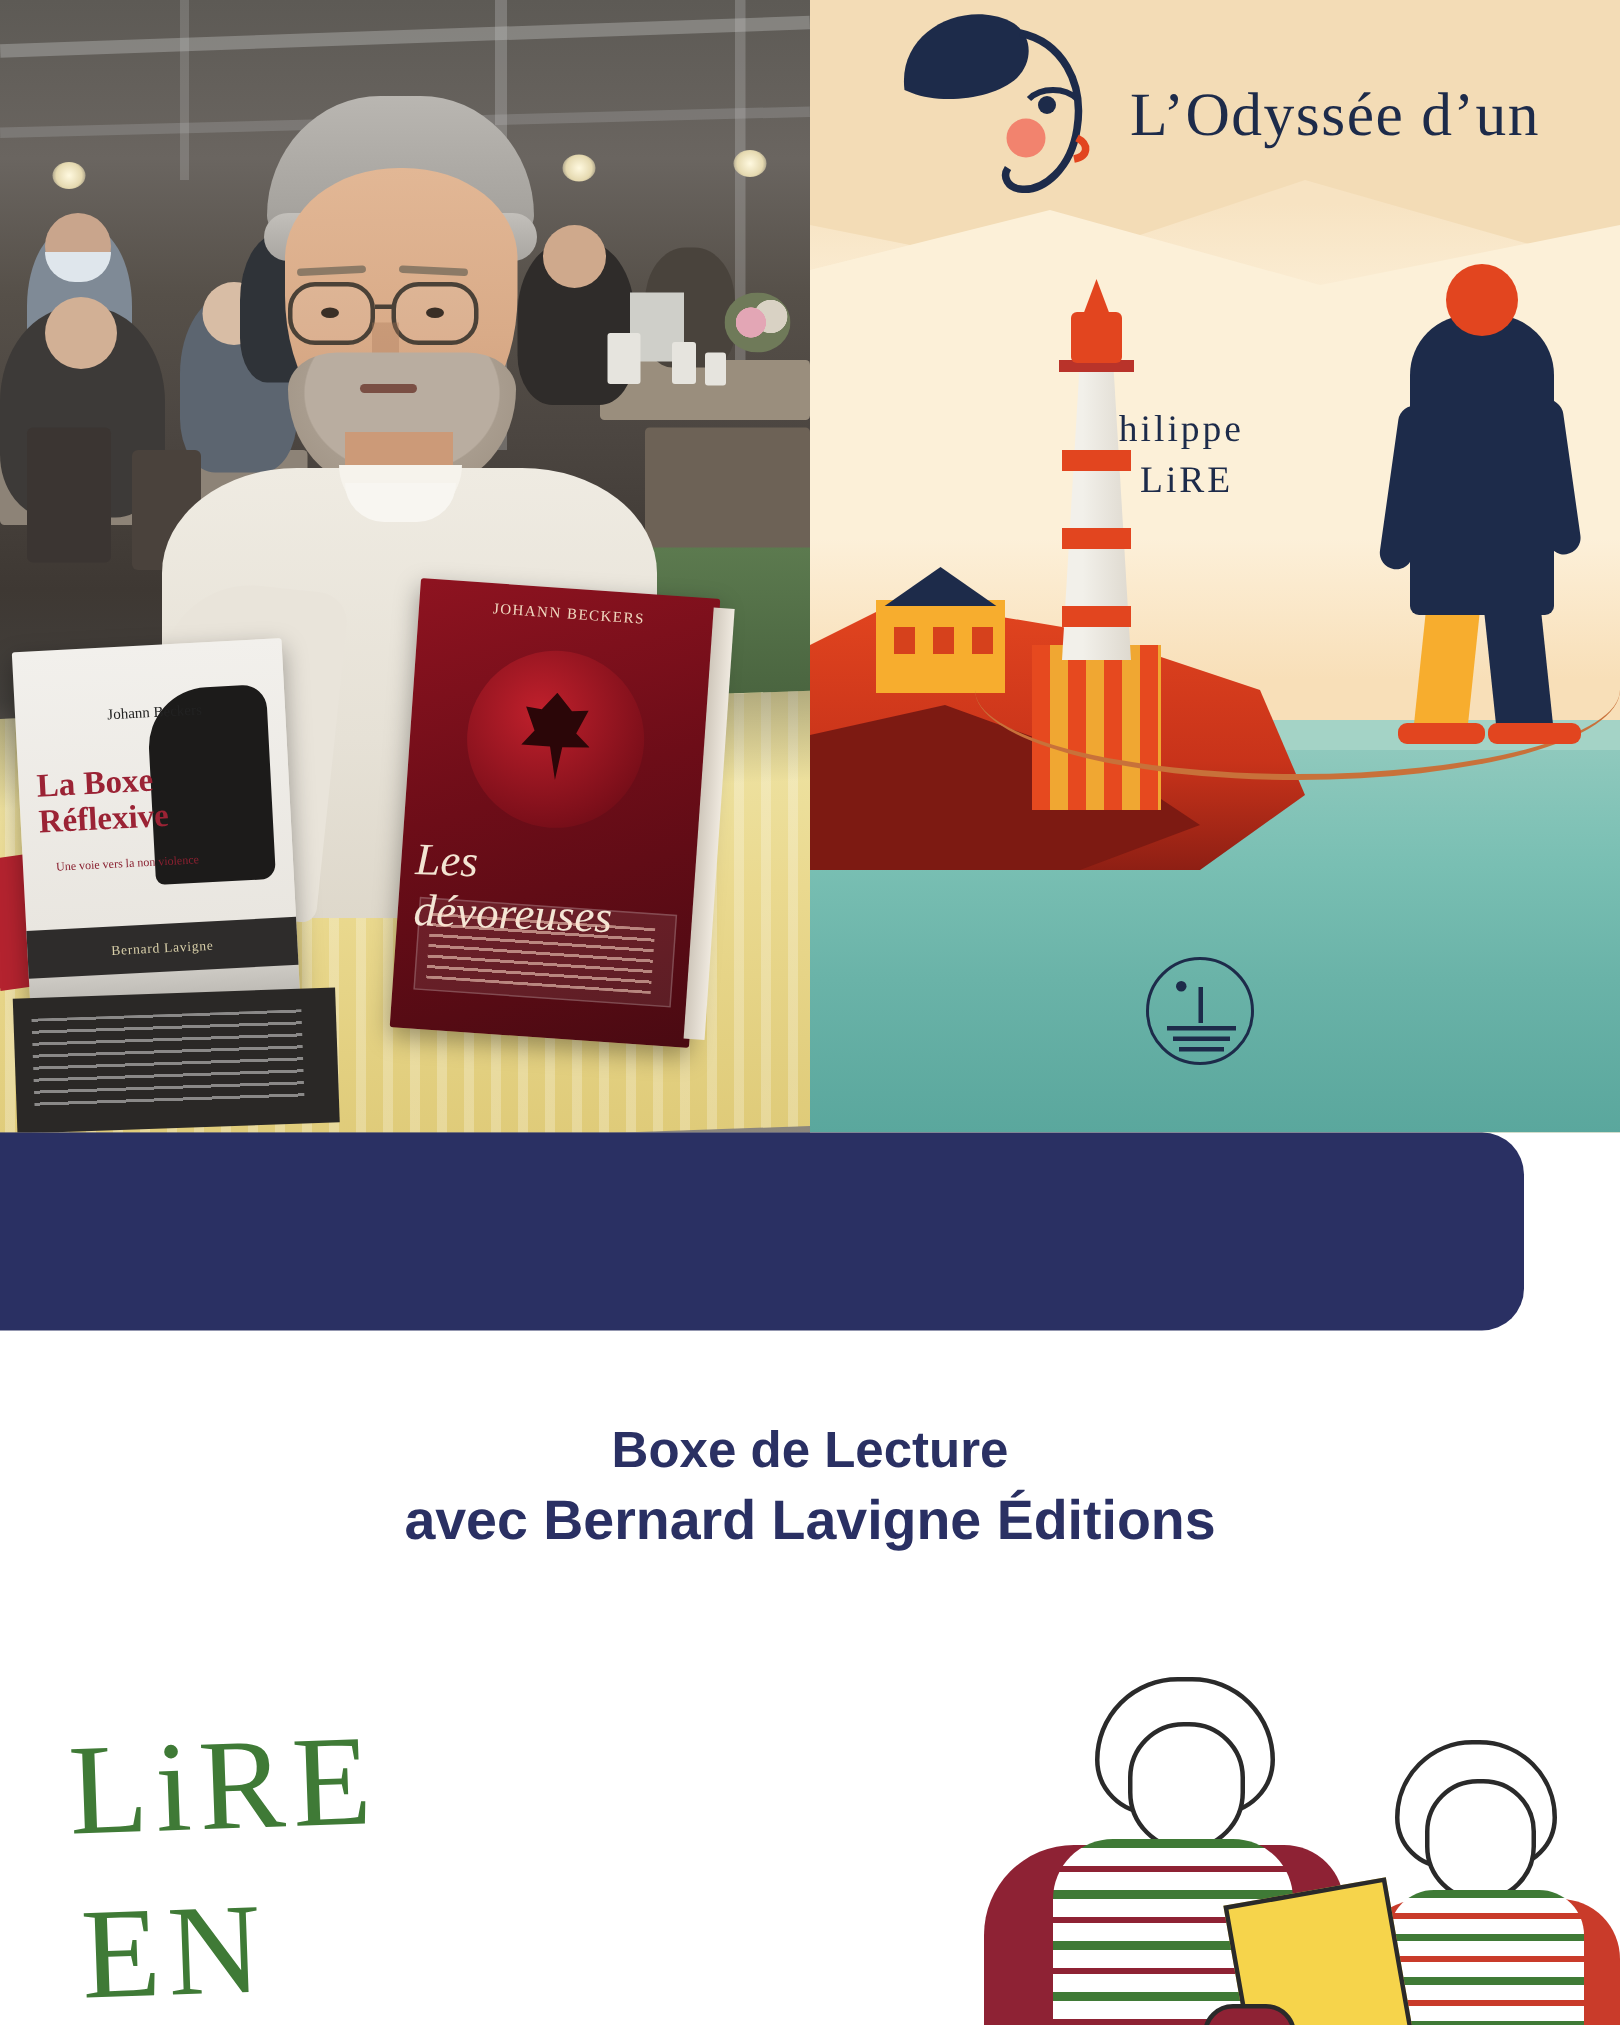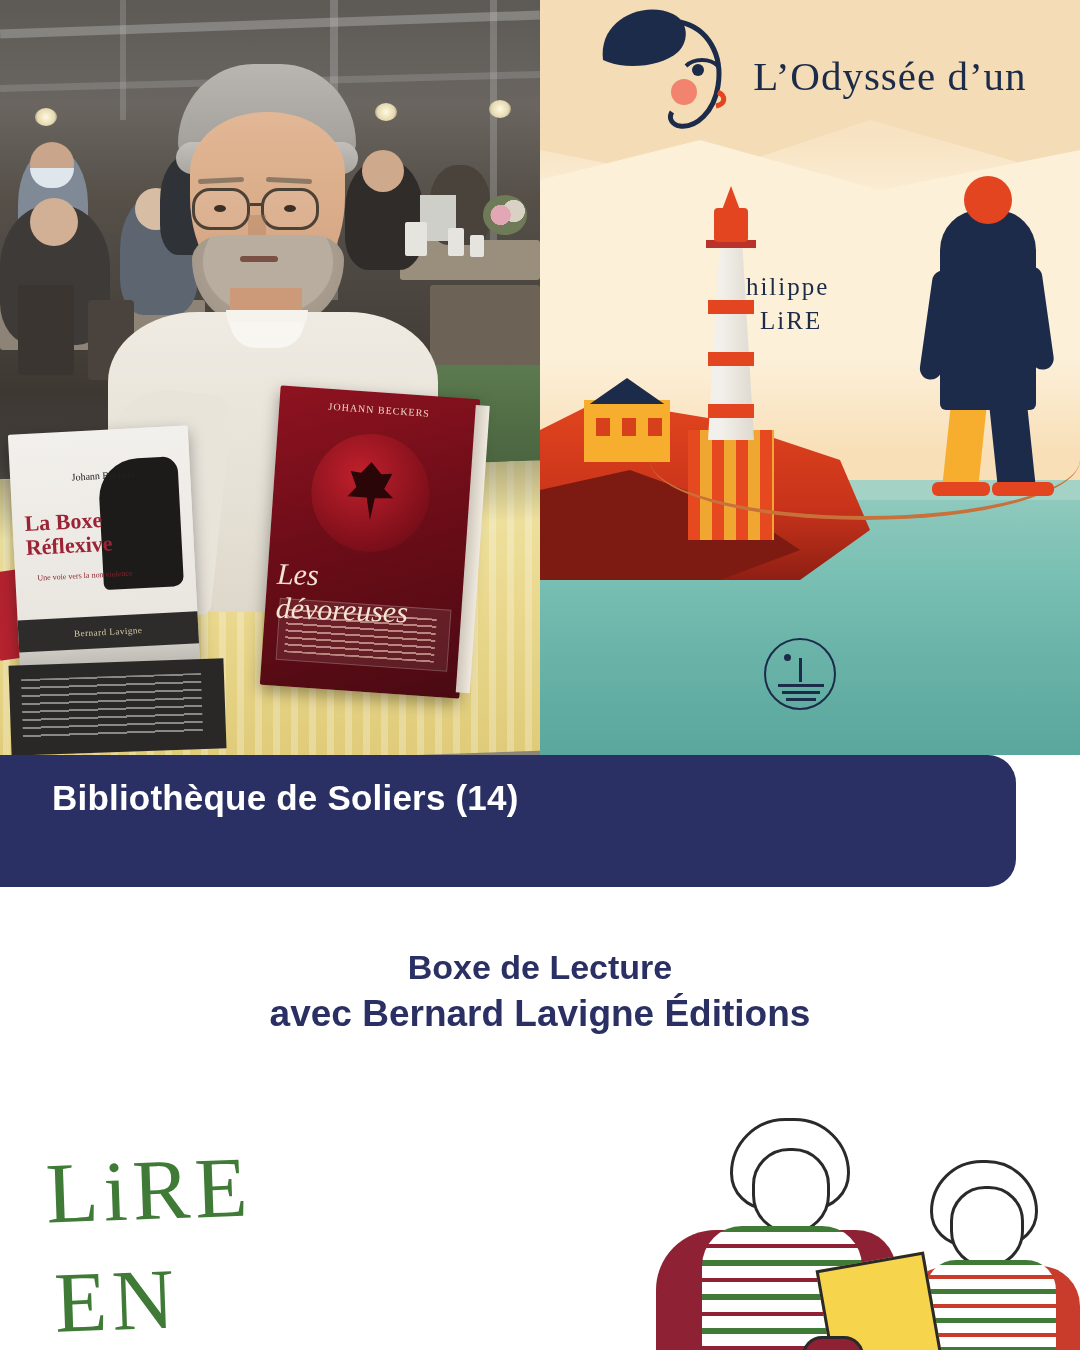--- a/index.html
+++ b/index.html
@@ -504,21 +504,20 @@
       <div class="pl-dot"></div>
       <div class="pl-stem"></div>
       <div class="pl-line pll1"></div>
       <div class="pl-line pll2"></div>
       <div class="pl-line pll3"></div>
     </div>
   </div>
 </div>
 
 <div class="banner">
-  <div class="banner-line">Bibliothèque de Soliers (14)</div>
 </div>
 
 <div class="mid-text">
   <div class="mid-line1">Boxe de Lecture</div>
   <div class="mid-line2">avec Bernard Lavigne Éditions</div>
 </div>
 
 <div class="logo-lire">
   <div><span class="logo-l1">LiRE</span></div>
   <div><span class="logo-l2">EN HiVER</span></div>

